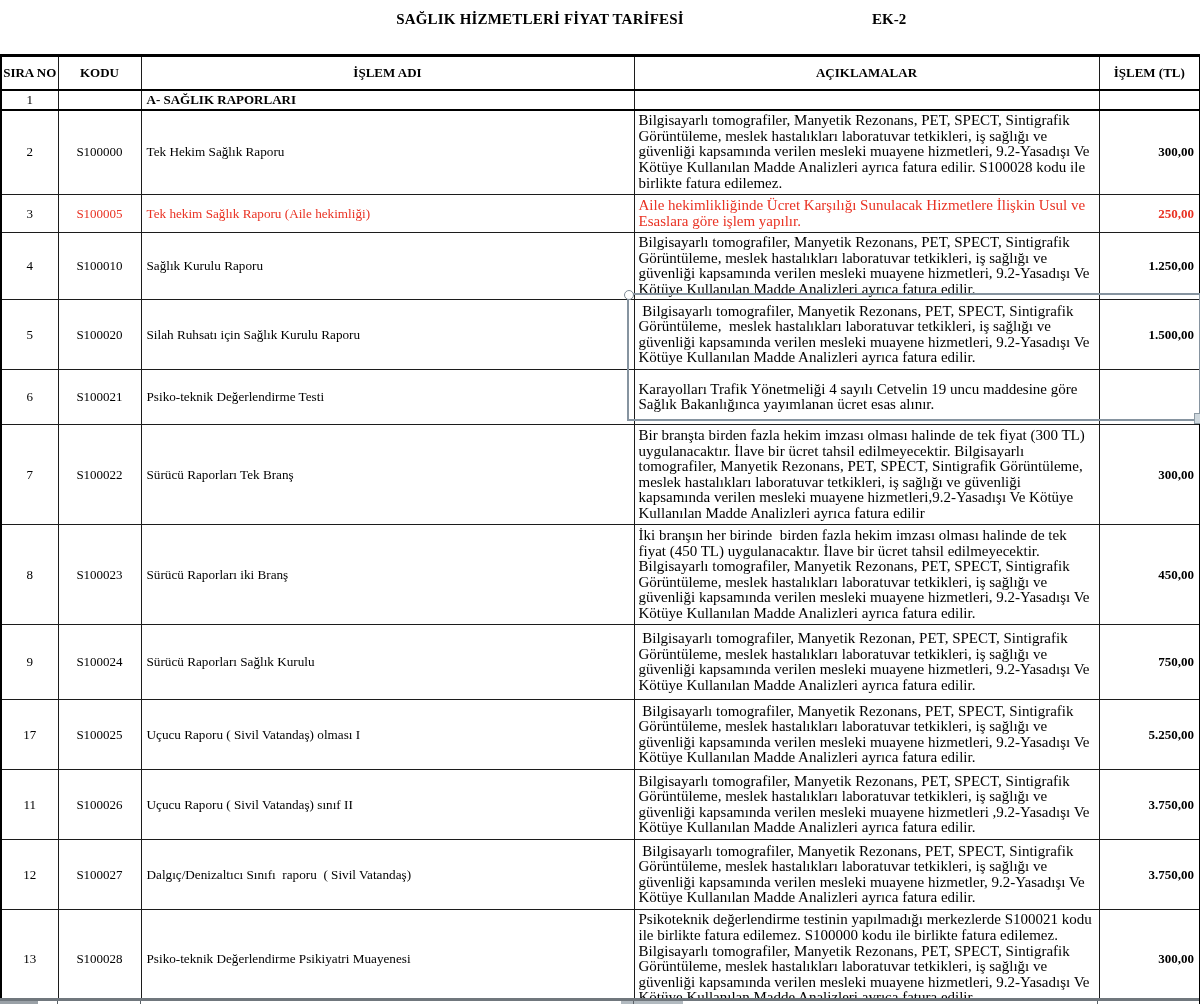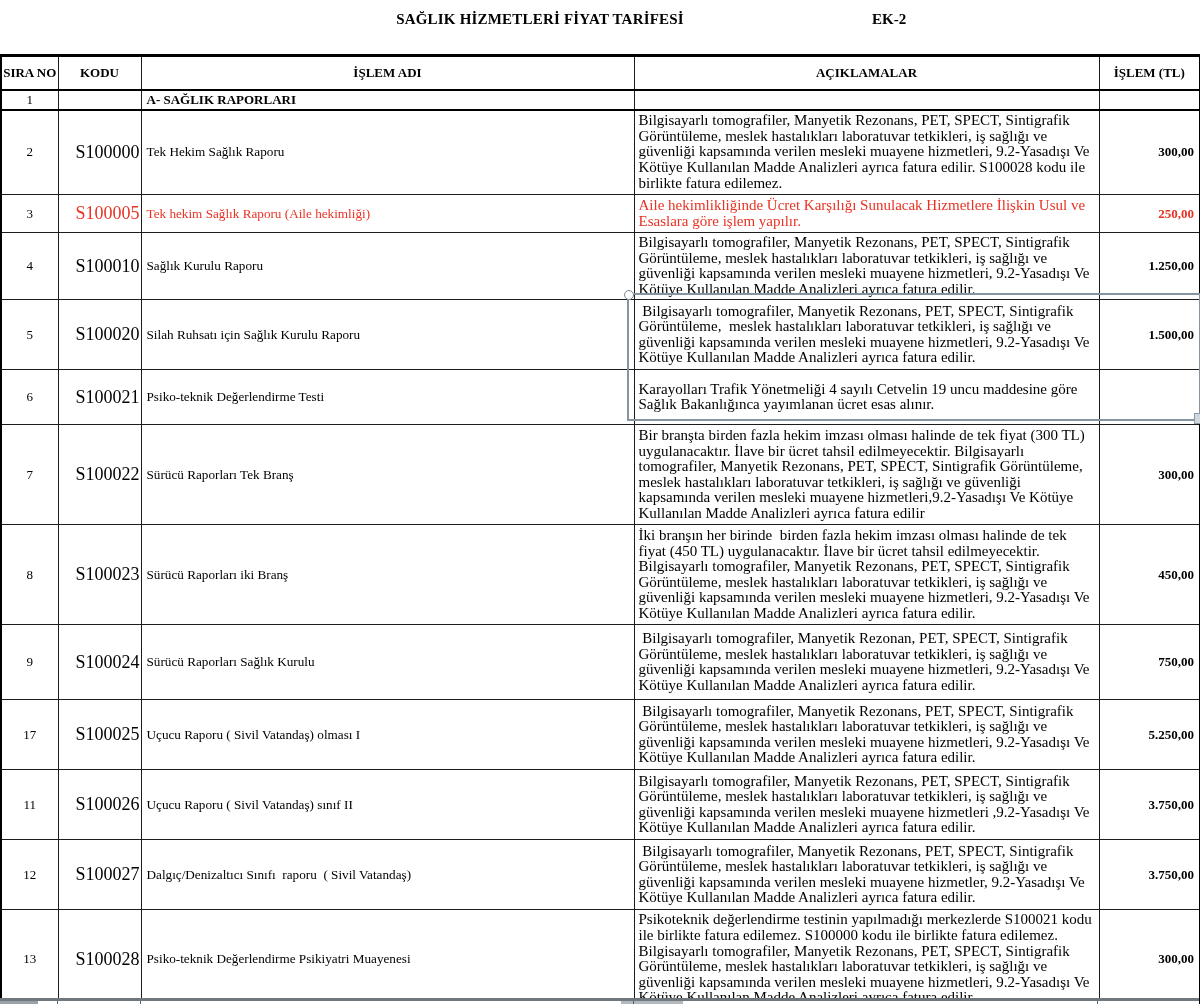--- a/index.html
+++ b/index.html
@@ -7,21 +7,21 @@
         font-family:"Liberation Serif","DejaVu Serif",serif;color:#000;}
   .doc-title{position:absolute;top:11px;left:0;width:1080px;text-align:center;
              font-size:15px;font-weight:bold;letter-spacing:.2px;}
   .annex{position:absolute;top:11px;left:872px;font-size:15px;font-weight:bold;}
   table.tariff{position:absolute;top:54px;left:0;width:1199px;border-collapse:collapse;
                table-layout:fixed;border:2px solid #000;border-top:3px solid #000;}
   th,td{border:1px solid #1c1c1c;overflow:hidden;}
   thead th{font-size:13px;font-weight:bold;vertical-align:middle;
            border-bottom:2px solid #000;padding:2px 1px;line-height:15px;}
   td.c-no{text-align:center;vertical-align:middle;font-size:13px;}
-  td.c-code{text-align:right;vertical-align:middle;font-size:18px;}
+  td.c-code{text-align:center;vertical-align:middle;font-size:13px;}
   td.c-name{text-align:left;vertical-align:middle;font-size:13.2px;line-height:16px;
             padding:1px 4px 1px 5px;white-space:pre-wrap;}
   td.c-desc{text-align:left;vertical-align:middle;font-size:15px;line-height:15.6px;
             padding:2px 4px 2px 4px;white-space:pre-wrap;}
   td.c-price{text-align:right;vertical-align:middle;font-weight:bold;font-size:13px;
              padding:0 5px 0 0;}
   tr.section-row td{border-bottom:2px solid #000;}
   tr.section-row td.c-name{font-weight:bold;font-size:13px;}
   tr.red-row td.c-code,tr.red-row td.c-name,tr.red-row td.c-desc,tr.red-row td.c-price{color:#e93223;}
   .selection-box{position:absolute;left:627px;top:293px;width:570px;height:124px;

